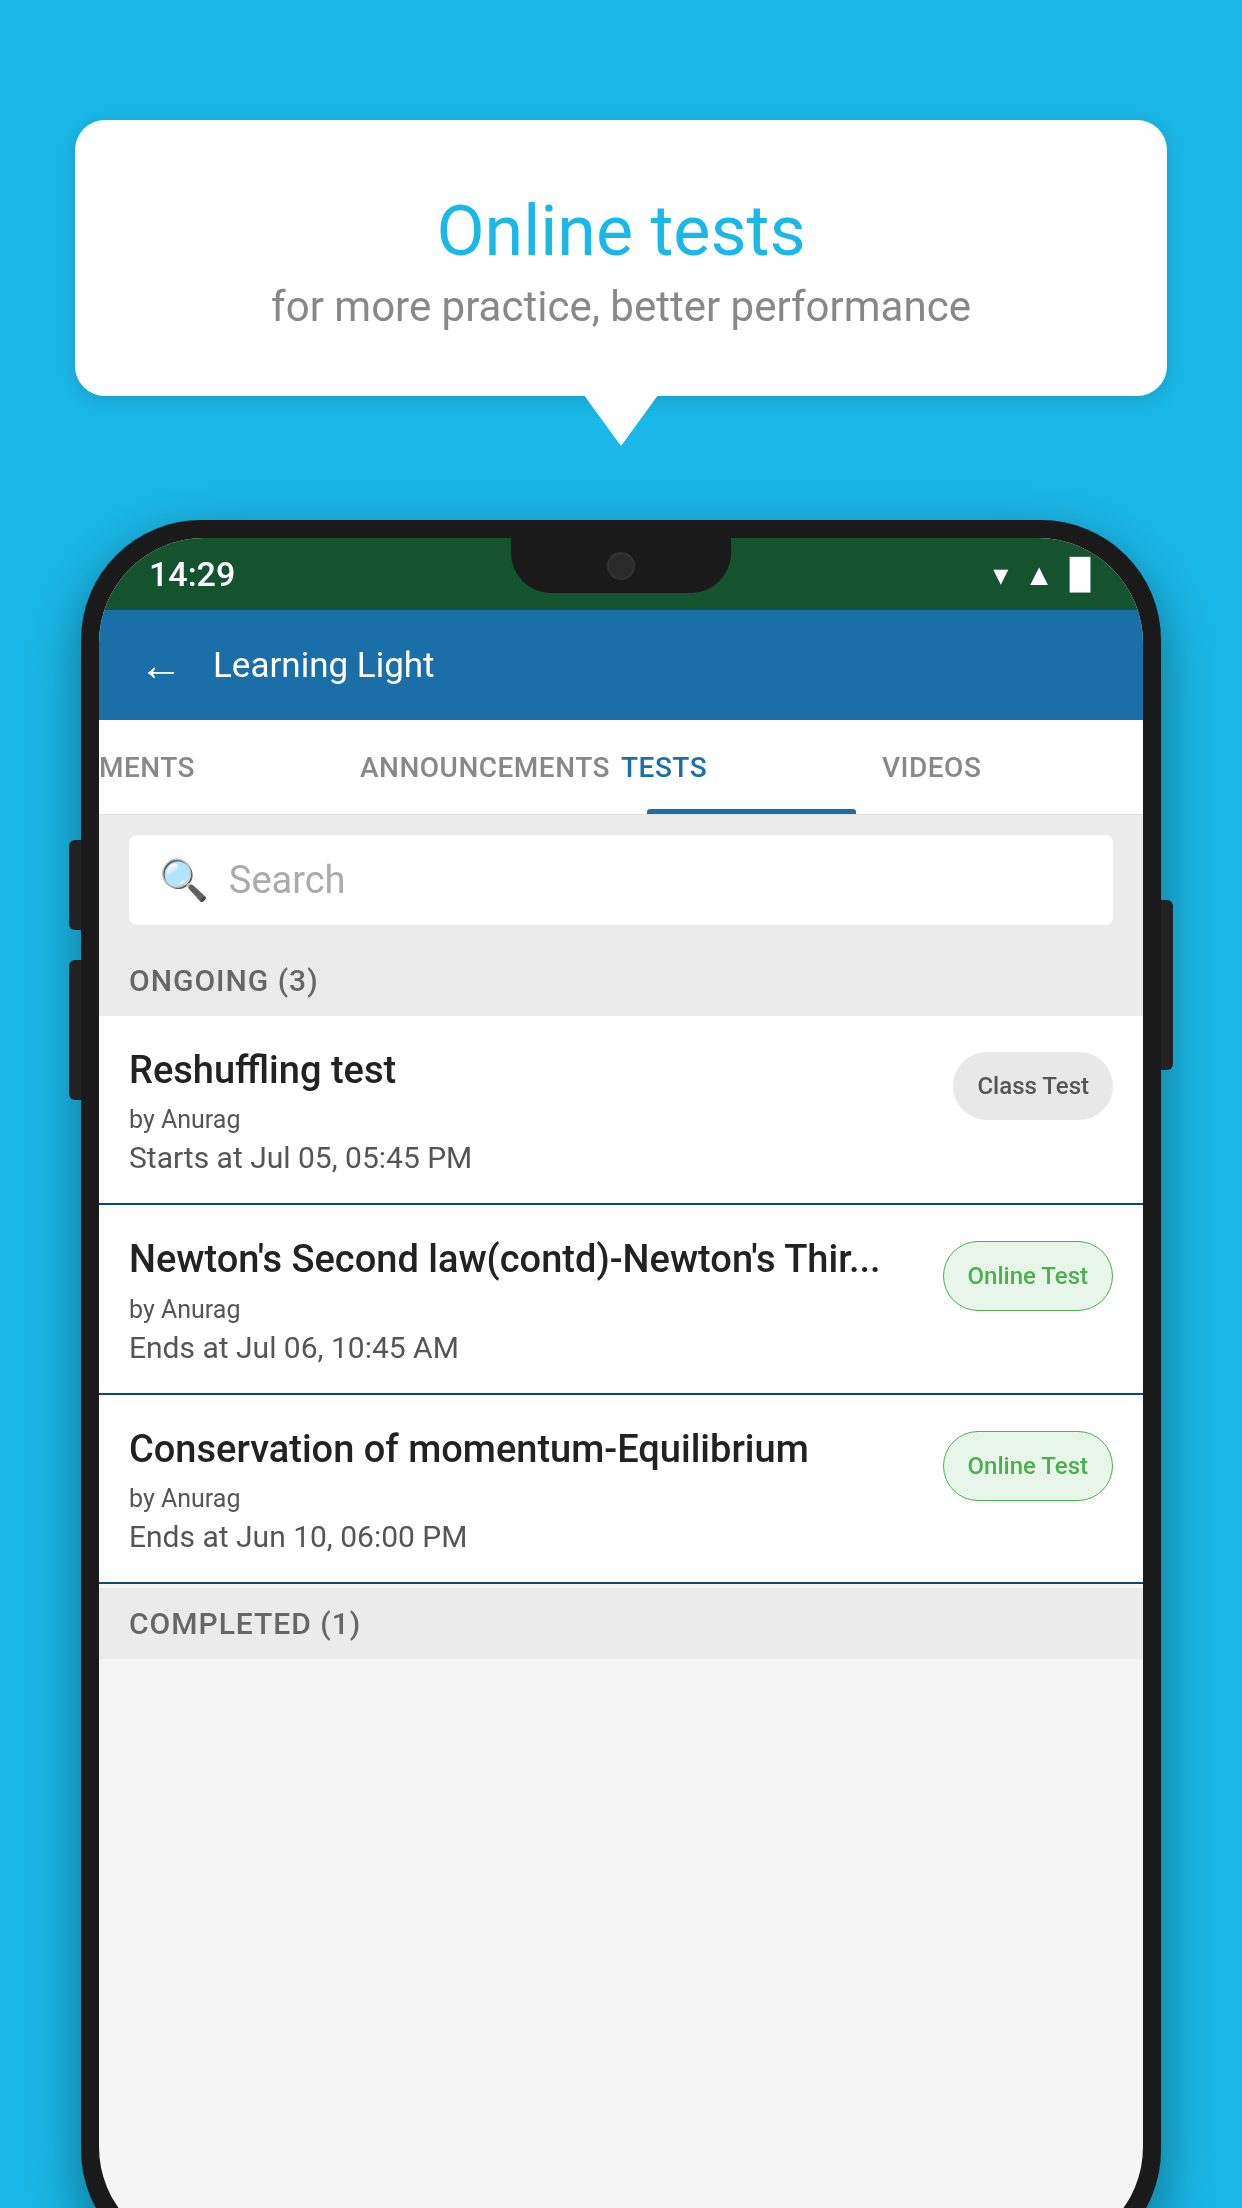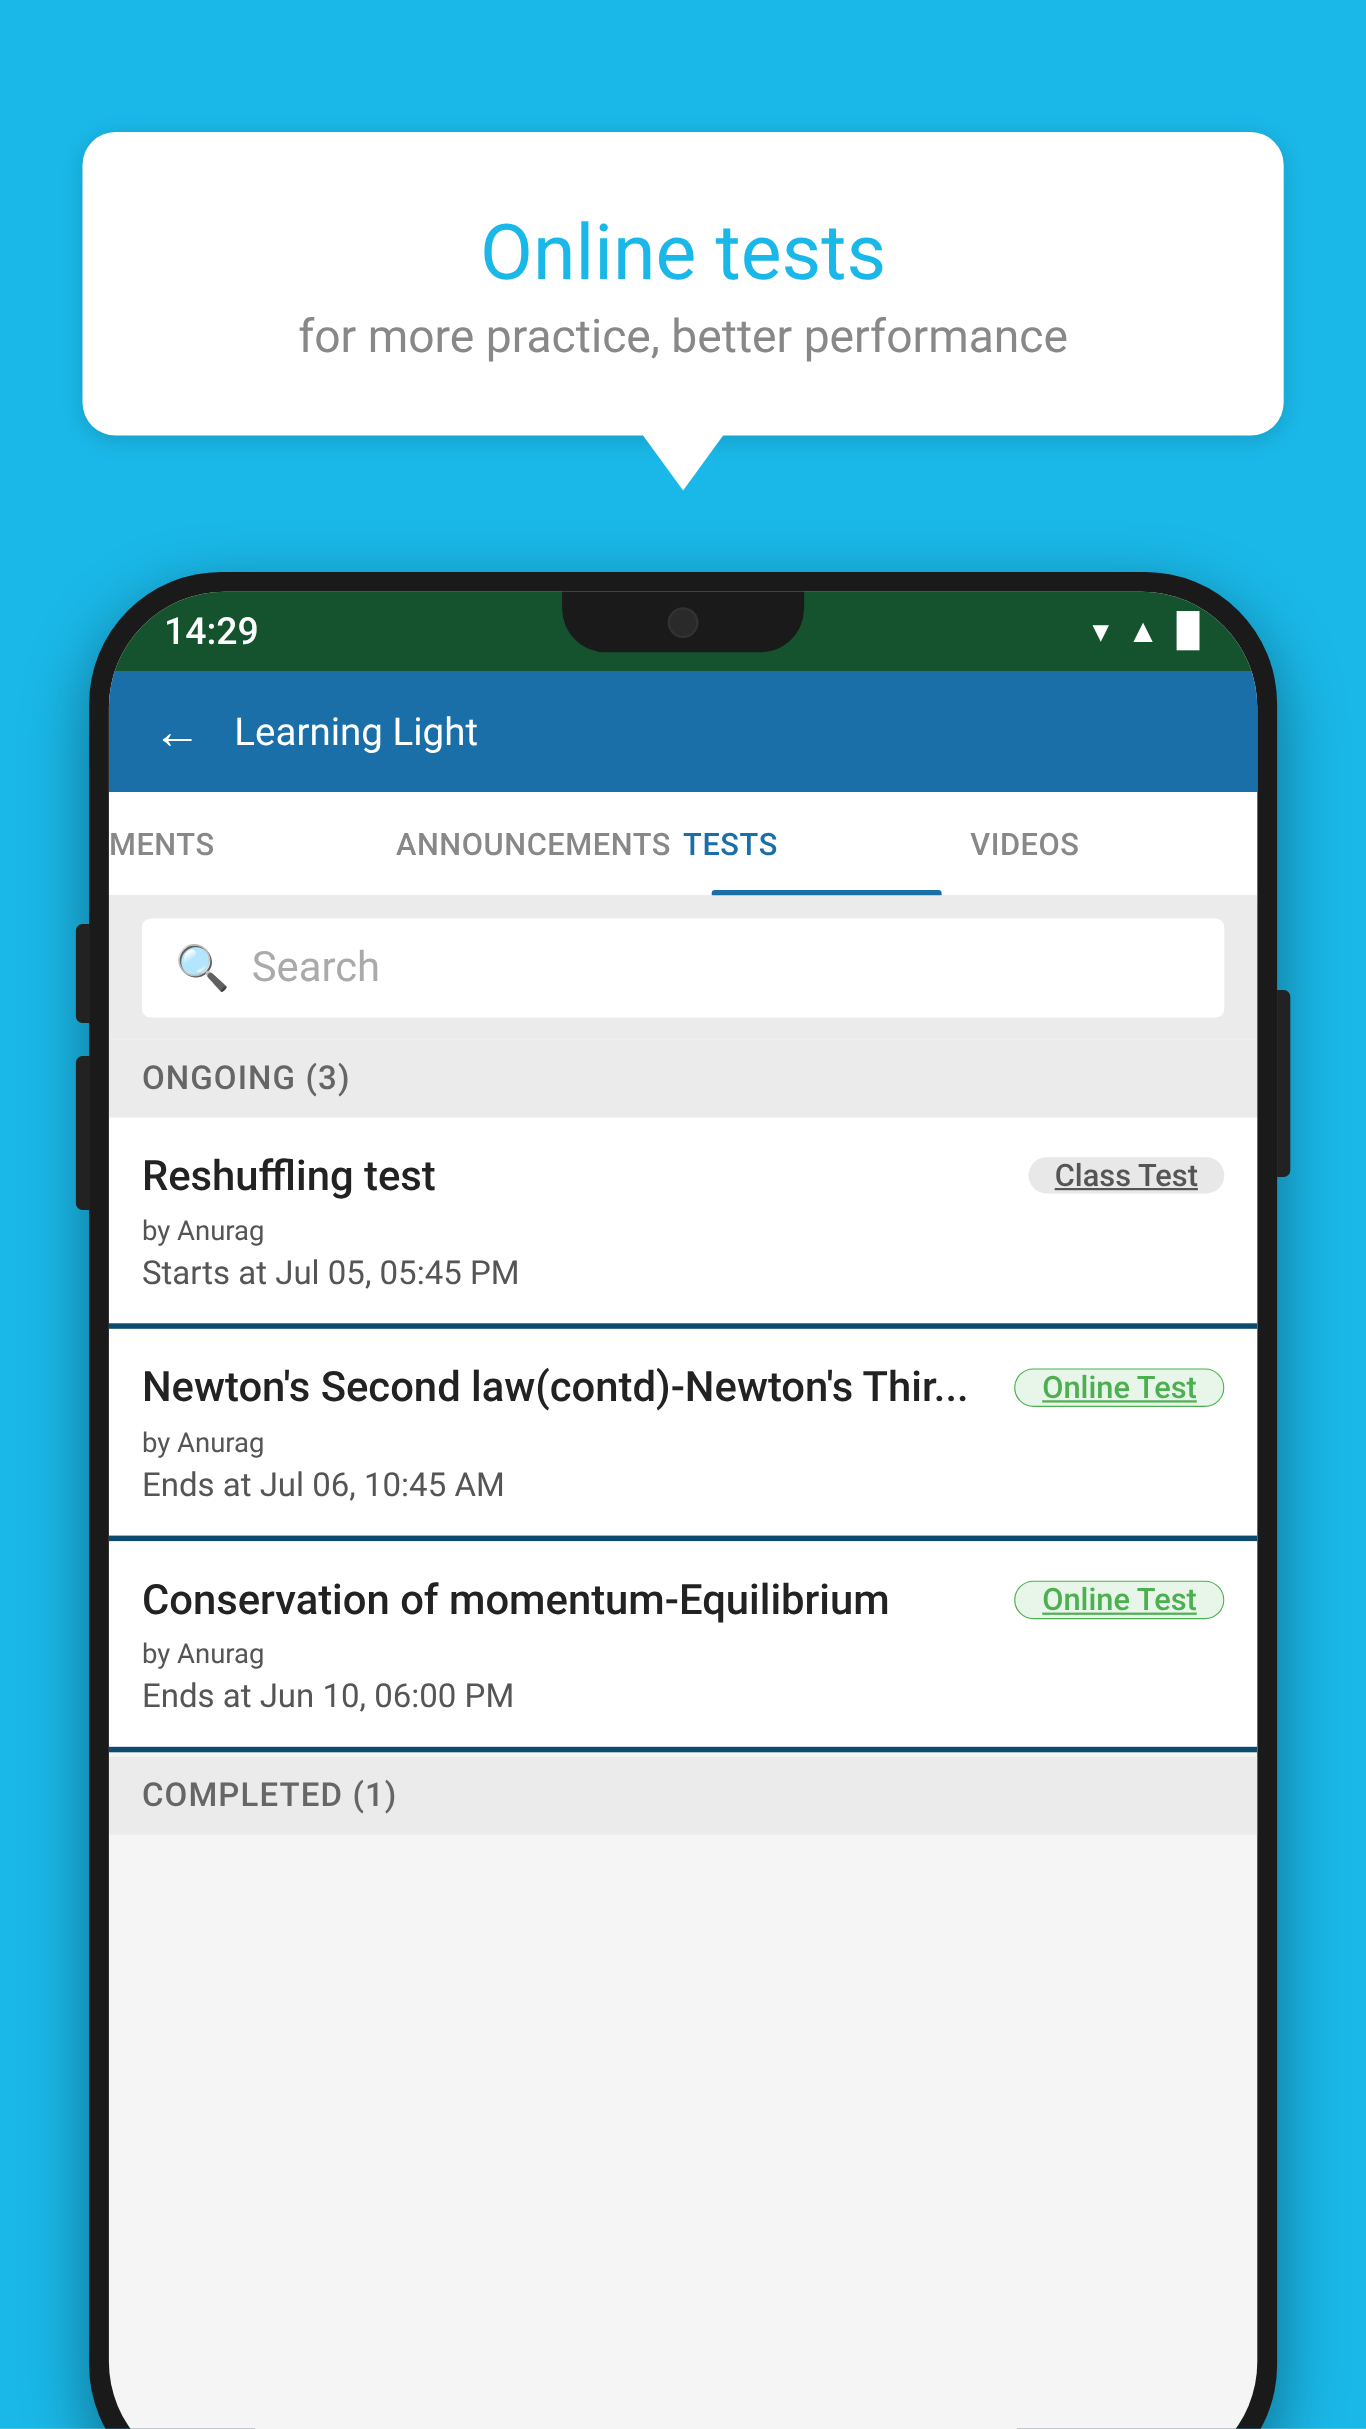--- a/index.html
+++ b/index.html
@@ -267,21 +267,21 @@
       letter-spacing: 1px;
     }
 
     
     .test-list {
       background: white;
     }
 
     .test-item {
       padding: 30px 30px 28px;
-      border-bottom: 5px solid #0c4a6e;
+      border-bottom: 2px solid #0c4a6e;
       display: flex;
       align-items: flex-start;
       justify-content: space-between;
     }
 
     .test-info {
       flex: 1;
       padding-right: 20px;
     }
 
@@ -298,28 +298,27 @@
       color: #555;
       margin-bottom: 6px;
     }
 
     .test-time {
       font-size: 30px;
       color: #555;
     }
 
     .test-badge {
-      padding: 0 24px;
+      padding: 20px 24px;
       border-radius: 40px;
-      font-size: 28px;
+      font-size: 24px;
       font-weight: 500;
       white-space: nowrap;
       margin-top: 6px;
       flex-shrink: 0;
-      text-decoration: underline;
     }
 
     .badge-class {
       background: #e8e8e8;
       color: #555;
     }
 
     .badge-online {
       background: #e8f5e9;
       color: #4caf50;

